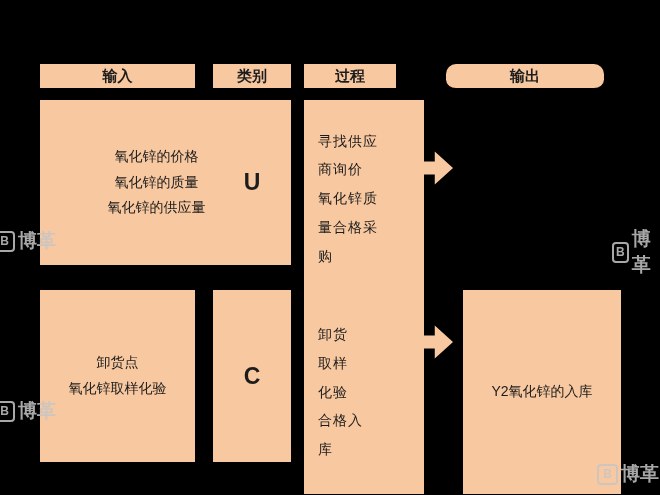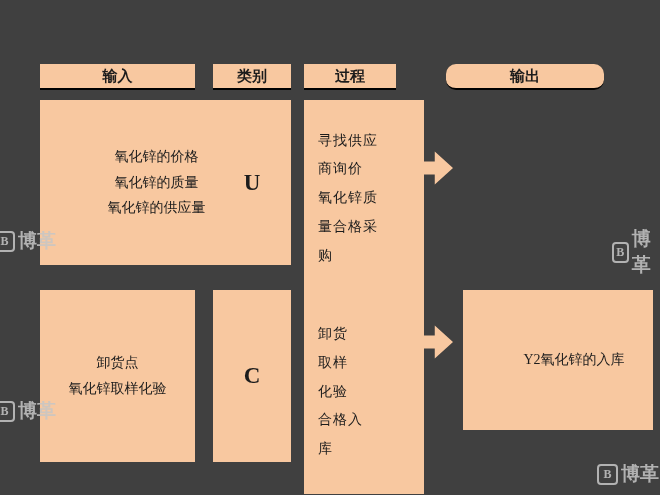--- a/index.html
+++ b/index.html
@@ -1,19 +1,19 @@
 <!DOCTYPE html>
 <html><head>
 <meta charset="utf-8">
 <style>
   html,body{margin:0;padding:0;}
   body{background:#ffffff;font-family:"Liberation Sans","DejaVu Sans",sans-serif;}
   #stage{
-    position:relative;width:660px;height:495px;background:#404040;
-    overflow:hidden;color:#1c1c1c;font-family:Liberation Serif, serif;
+    position:relative;width:660px;height:495px;background:#000000;
+    overflow:hidden;color:#1c1c1c;
   }
   .hdr{
     position:absolute;height:24px;line-height:24px;text-align:center;
     background:var(--box);font-weight:bold;font-size:15px;
     border-bottom:2px solid #000;
   }
   .box{
     position:absolute;background:var(--box);
     display:flex;flex-direction:column;justify-content:center;
   }
@@ -73,21 +73,21 @@
     <div class="cat-letter">C</div>
   </div>
   <div class="box process" style="left:304px;top:290px;width:92px;height:172px;">
       <div class="line">卸货</div>
       <div class="line">取样</div>
       <div class="line">化验</div>
       <div class="line">合格入</div>
       <div class="line">库</div>
     </div>
   <div class="arrow" style="left:415px;top:324px;"></div>
-  <div class="box center" style="left:463px;top:290px;width:158px;height:140px;padding-left:32px;">
+  <div class="box center" style="left:463px;top:290px;width:158px;height:204px;">
     <div class="out-label">Y2氧化锌的入库</div>
   </div>
 
   <div class="wm" style="left:-6px;top:228px;">
     <span class="wm-icon">B</span>
     <span class="wm-text">博革</span>
   </div>
   <div class="wm" style="left:-6px;top:398px;">
     <span class="wm-icon">B</span>
     <span class="wm-text">博革</span>

